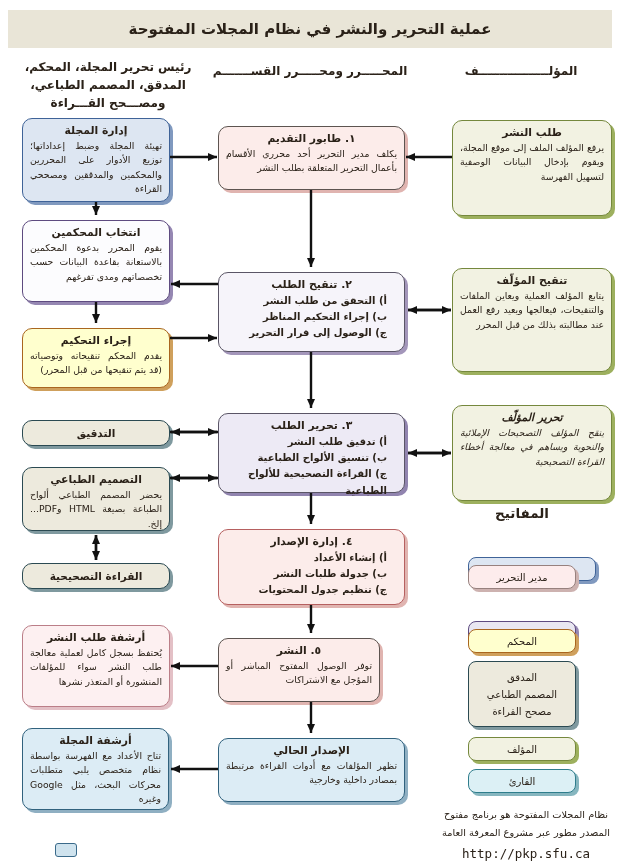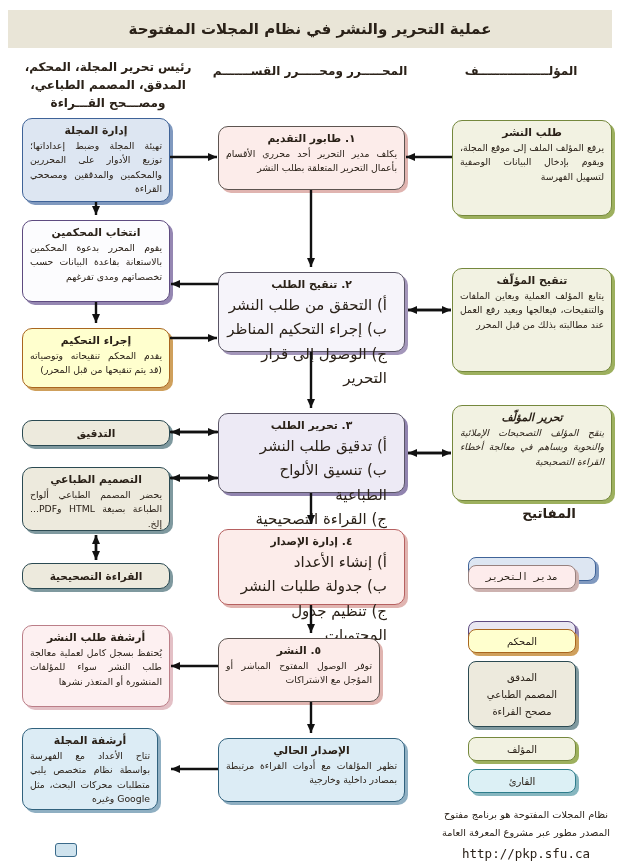--- a/index.html
+++ b/index.html
@@ -14,40 +14,40 @@
     display:flex;align-items:center;justify-content:center;
     font-size:15px;font-weight:bold;z-index:1;
   }
   .colhead{font-size:12px;font-weight:bold;text-align:center;z-index:1;line-height:1.5;}
   .box{
     position:absolute;box-sizing:border-box;border-radius:10px;
     border:1.6px solid #555;padding:3px 7px;z-index:1;background:#fff;
   }
   .box .t{font-weight:bold;text-align:center;font-size:10.8px;margin:2px 0 2px;}
   .box .b{font-size:9.3px;line-height:1.55;text-align:justify;}
-  .box .items div{font-size:15px;line-height:1.62;text-align:right;padding-right:10px;}
+  .box .items div{font-size:10px;line-height:1.62;text-align:right;padding-right:10px;font-weight:bold;}
   .mini{display:flex;align-items:center;justify-content:center;font-size:10.5px;font-weight:bold;padding:0;}
   
   .blue   {background:#dde6f2;border-color:#3f6398;box-shadow:3px 3px 0 #8099bf;}
   .ltblue {background:#dcecf5;border-color:#31627e;box-shadow:3px 3px 0 #8fafc2;}
   .reader {background:#dcf0f5;border-color:#2f7d8c;box-shadow:3px 3px 0 #86b6bf;}
   .pink   {background:#fcecea;border-color:#5d5450;box-shadow:3px 3px 0 #e0b4b0;}
   .pinkred{background:#fcecea;border-color:#b66060;box-shadow:3px 3px 0 #e0b4b0;}
   .lavwhite{background:#fcfcfe;border-color:#5e4b80;box-shadow:3px 3px 0 #9587b2;}
   .lav    {background:#f6f4fa;border-color:#5a5566;box-shadow:3px 3px 0 #a396ba;}
   .lav3   {background:#edeaf5;border-color:#5a5566;box-shadow:3px 3px 0 #9184af;}
   .seclav {background:#e9e7f1;border-color:#5e4b80;box-shadow:3px 3px 0 #9587b2;}
   .yellow {background:#ffffce;border-color:#a9661f;box-shadow:3px 3px 0 #cfa05c;}
   .teal   {background:#edeadd;border-color:#2b4a52;box-shadow:3px 3px 0 #7f999f;}
   .green  {background:#f2f2e2;border-color:#75883d;box-shadow:3px 3px 0 #9db05e;}
   .rose   {background:#fdf0f1;border-color:#bb7e88;box-shadow:3px 3px 0 #e3c0c6;}
-  .mgred  {background:#fdecec;border-color:#97817e;box-shadow:3px 3px 0 #cdb2b0;font-family:Liberation Mono, monospace;}
+  .mgred  {background:#fdecec;border-color:#97817e;box-shadow:3px 3px 0 #cdb2b0;}
   .legend-box{border-radius:8px;border-width:1.5px;display:flex;flex-direction:column;
     align-items:center;justify-content:center;font-size:10px;line-height:1.7;}
-  #legend-title{font-size:13.5px;font-weight:bold;z-index:1;}
+  #legend-title{font-size:13.5px;font-weight:bold;text-align:center;z-index:1;}
   #footer{font-size:9.8px;text-align:center;line-height:1.85;z-index:1;}
   #footer .url{font-size:12.5px;font-family:"DejaVu Sans Mono","Liberation Mono",monospace;direction:ltr;}
   svg#arrows{position:absolute;left:0;top:0;z-index:2;pointer-events:none;}
 </style>
 </head>
 <body>
 
 <div id="canvas">
 
   <div id="titlebar" class="abs">
@@ -127,21 +127,21 @@
     <div class="t">التصميم الطباعي</div>
     <div class="b">يحضر المصمم الطباعي ألواح الطباعة بصيغة HTML وPDF... إلخ.</div>
   </div>
   <div class="box teal mini" style="left:22px;top:563px;width:148px;height:26px;">
     <span>القراءة التصحيحية</span>
   </div>
   <div class="box rose" style="left:22px;top:625px;width:148px;height:82px;">
     <div class="t">أرشفة طلب النشر</div>
     <div class="b">يُحتفظ بسجل كامل لعملية معالجة طلب النشر سواء للمؤلفات المنشورة أو المتعذر نشرها</div>
   </div>
-  <div class="box ltblue" style="left:22px;top:728px;width:136px;height:82px;">
+  <div class="box ltblue" style="left:22px;top:728px;width:147px;height:82px;">
     <div class="t">أرشفة المجلة</div>
     <div class="b">تتاح الأعداد مع الفهرسة بواسطة نظام متخصص يلبي متطلبات محركات البحث، مثل Google وغيره</div>
   </div>
 
   <div id="legend-title" class="abs" style="left:468px;top:505px;width:108px;">المفاتيح</div>
   <div class="box blue legend-box" style="left:468px;top:533px;width:128px;height:24px;margin-top:24px;">
       <span>رئيس تحرير المجلة</span>
     </div>
   <div class="box mgred legend-box" style="left:468px;top:565px;width:108px;height:24px;">
       <span>مدير التحرير</span>

